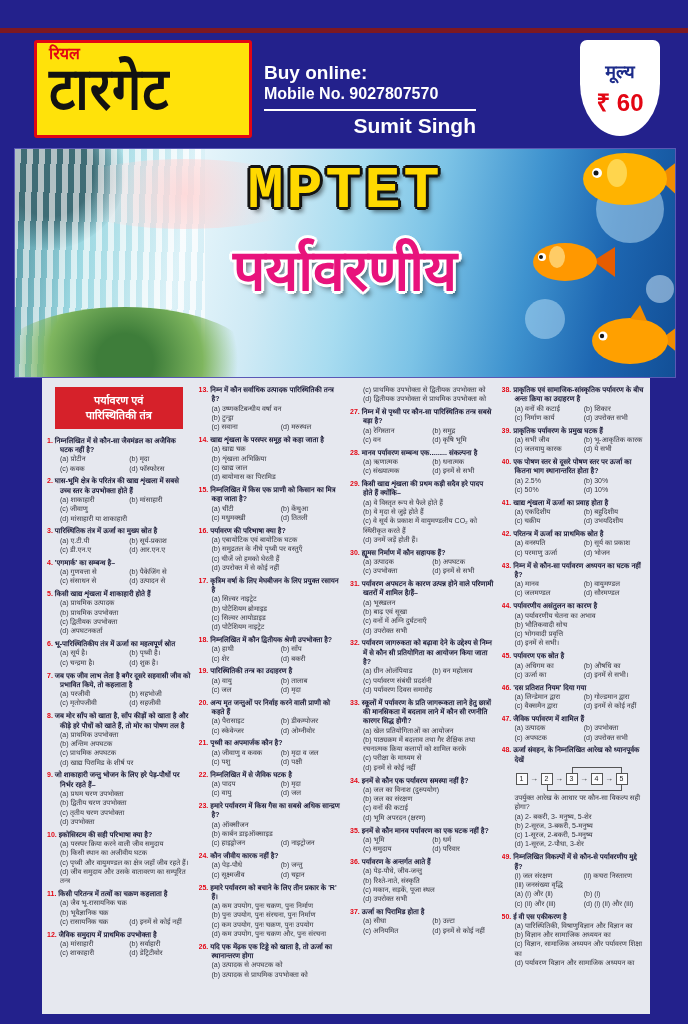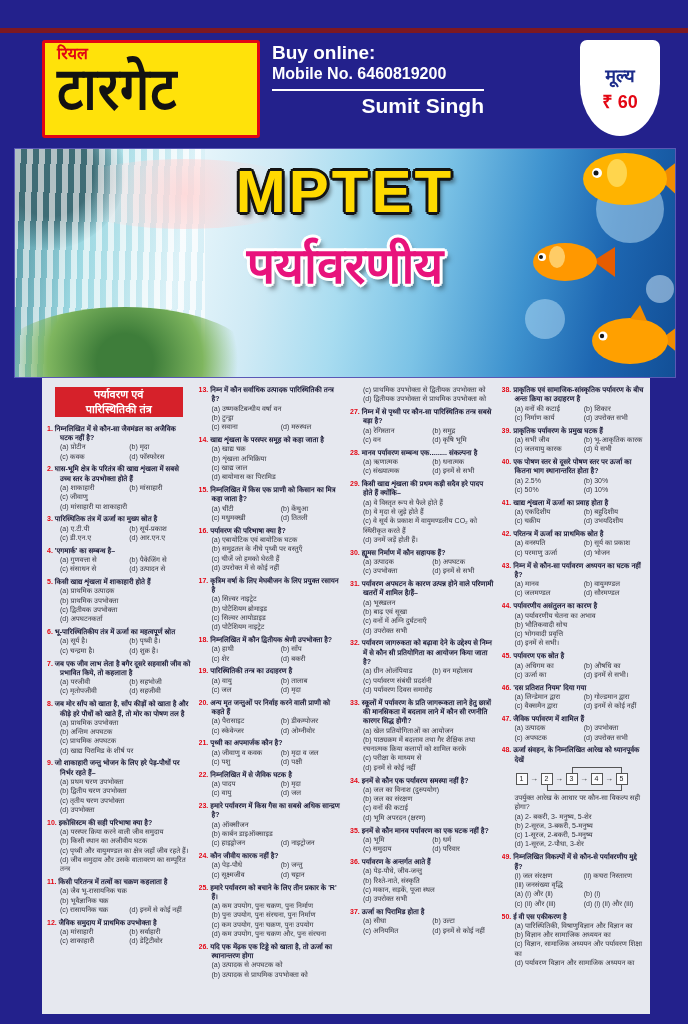--- a/index.html
+++ b/index.html
@@ -1,57 +1,57 @@
 <!DOCTYPE html>
 <html><head>
 <meta charset="utf-8">
 <style>
   html,body{margin:0;padding:0;}
   body{width:688px;height:1024px;font-family:"Liberation Sans",sans-serif;}
   .page{position:relative;width:688px;height:1024px;background:#23218c;overflow:hidden;}
   .top-maroon{position:absolute;top:28px;left:0;right:0;height:5px;background:#7d1822;}
 
   
-  .header{position:absolute;top:40px;left:42px;right:28px;height:98px;display:flex;gap:12px;}
+  .header{position:absolute;top:40px;left:34px;right:28px;height:98px;display:flex;gap:12px;}
   .logo-box{width:218px;background:#ffe20a;border:3px solid #e30613;border-radius:3px;padding:3px 10px 0 12px;box-sizing:border-box;}
   .logo-top{color:#e30613;font-weight:bold;font-size:16px;line-height:1.05;}
   .logo-main{color:#121212;font-weight:900;font-size:52px;line-height:0.92;letter-spacing:1px;transform:scaleY(1.12);transform-origin:top left;}
   .head-mid{flex:1;color:#fff;padding-top:2px;}
-  .hm1{font-size:19px;font-weight:bold;line-height:1.15;}
+  .hm1{font-size:19px;font-weight:bold;line-height:1.15;margin-top:20px;}
   .hm-url{font-size:20px;font-weight:bold;color:#ffe20a;line-height:1.2;}
   .hm-mob{font-size:16px;font-weight:bold;line-height:1.3;}
   .hm-div{width:212px;border-top:2px solid #fff;margin:4px 0 3px 0;}
   .hm-name{font-size:21px;font-weight:bold;width:212px;text-align:right;}
   .price-shield{width:80px;height:96px;background:#fff;border-radius:8px 8px 46px 46px / 8px 8px 60px 60px;display:flex;flex-direction:column;align-items:center;justify-content:center;gap:2px;}
   .price-label{color:#1c2b8a;font-weight:900;font-size:18px;}
-  .price-amt{color:#e30613;font-weight:900;font-size:18px;}
+  .price-amt{color:#e30613;font-weight:900;font-size:24px;}
 
   
   .banner{position:absolute;top:148px;left:14px;right:12px;height:228px;overflow:hidden;border:1px solid #5a58b5;
-    background:linear-gradient(100deg,#1f6d7c 0%,#8fd3dd 12%,#e8f6fb 26%,#cfeaf5 38%,#a8dcf0 50%,#7cc3e6 62%,#3f93cf 76%,#1d66b1 88%,#124f97 100%);}
+    background:linear-gradient(100deg,#1f6d7c 0%,#8fd3dd 12%,#e8f6fb 26%,#cfeaf5 38%,#a8dcf0 50%,#7cc3e6 62%,#3f93cf 76%,#1d66b1 88%,#124f97 100%);font-family:Liberation Mono, monospace;}
   .wf{position:absolute;left:0;top:0;width:190px;height:100%;
     background:repeating-linear-gradient(92deg,rgba(255,255,255,.85) 0 6px,rgba(190,230,238,.35) 6px 12px);
     opacity:.8;}
   .rock{position:absolute;left:-40px;top:-50px;width:150px;height:150px;border-radius:50%;background:radial-gradient(circle,#0d3d46 40%,rgba(13,61,70,0) 72%);}
   .pool{position:absolute;left:-20px;bottom:-40px;width:260px;height:110px;border-radius:50%;background:radial-gradient(circle,#3e7d3a 20%,#7fb65f 55%,rgba(127,182,95,0) 80%);}
   .cloud{position:absolute;left:40px;top:10px;width:260px;height:70px;border-radius:50%;background:radial-gradient(circle,rgba(255,210,210,.8),rgba(255,210,210,0) 70%);}
   .fishsvg{position:absolute;right:0;top:0;height:100%;}
   .banner-titles{position:absolute;left:0;right:0;top:0;text-align:center;}
   .t-mptet{margin-top:8px;font-size:60px;font-weight:900;letter-spacing:3px;color:#ffd900;
     text-shadow:-3px 0 #141414,3px 0 #141414,0 -3px #141414,0 3px #141414,-2px -2px #141414,2px -2px #141414,-2px 2px #141414,2px 2px #141414,4px 5px 4px rgba(0,0,0,.45);}
-  .t-sub1{margin-top:4px;font-size:50px;font-weight:900;color:#e8137c;
+  .t-sub1{margin-top:4px;font-size:57px;font-weight:900;color:#e8137c;
     text-shadow:-3px 0 #fff,3px 0 #fff,0 -3px #fff,0 3px #fff,-2px -2px #fff,2px -2px #fff,-2px 2px #fff,2px 2px #fff,4px 5px 5px rgba(0,0,0,.5);}
   .t-sub2{margin-top:2px;font-size:48px;font-weight:900;color:#15151a;
     text-shadow:-3px 0 #fff,3px 0 #fff,0 -3px #fff,0 3px #fff,-2px -2px #fff,2px -2px #fff,-2px 2px #fff,2px 2px #fff,4px 5px 5px rgba(0,0,0,.45);}
 
   
   .panel{position:absolute;top:378px;left:42px;right:38px;bottom:10px;background:#e6e8ef;padding:7px 5px;box-sizing:border-box;overflow:hidden;}
   .qcols{display:flex;gap:8px;height:100%;}
   .qcol{flex:1;min-width:0;overflow:hidden;}
-  .col-header{background:#d6212a;color:#fff;font-weight:bold;text-align:center;font-size:11px;line-height:1.35;padding:0 4px;margin:2px 8px 7px 8px;}
+  .col-header{background:#d6212a;color:#fff;font-weight:bold;text-align:center;font-size:11px;line-height:1.35;padding:6px 4px;margin:2px 8px 7px 8px;}
   .q{font-size:7px;line-height:1.33;color:#33333d;margin-bottom:3.5px;}
   .qtext{display:block;padding-left:13px;text-indent:-13px;font-weight:bold;color:#1d1d38;}
   .qnum{color:#e30613;font-weight:bold;}
   .qtext2{display:block;padding-left:13px;font-weight:normal;color:#33333d;margin-top:2px;}
   .opts{padding-left:13px;}
   .optrow{display:flex;}
   .optrow .opt{flex:1;}
   .optrow .opt:first-child{flex:0 0 53%;}
   .optrow.single .opt{flex:1 1 100%;}
   .diagram{position:relative;display:flex;align-items:center;margin:9px 0 8px 14px;width:fit-content;}
@@ -67,21 +67,21 @@
 <div class="page">
   <div class="top-maroon"></div>
 
   <div class="header">
     <div class="logo-box">
       <div class="logo-top">रियल</div>
       <div class="logo-main">टारगेट</div>
     </div>
     <div class="head-mid">
       <div class="hm1">Buy online:</div>
-      <div class="hm-mob">Mobile No. 6460819200</div>
+      <div class="hm-mob">Mobile No. 9027807570</div>
       <div class="hm-div"></div>
       <div class="hm-name">Sumit Singh</div>
     </div>
     <div class="price-shield">
       <div class="price-label">मूल्य</div>
       <div class="price-amt"><span>₹</span> <span>60</span></div>
     </div>
   </div>
 
   <div class="banner">

